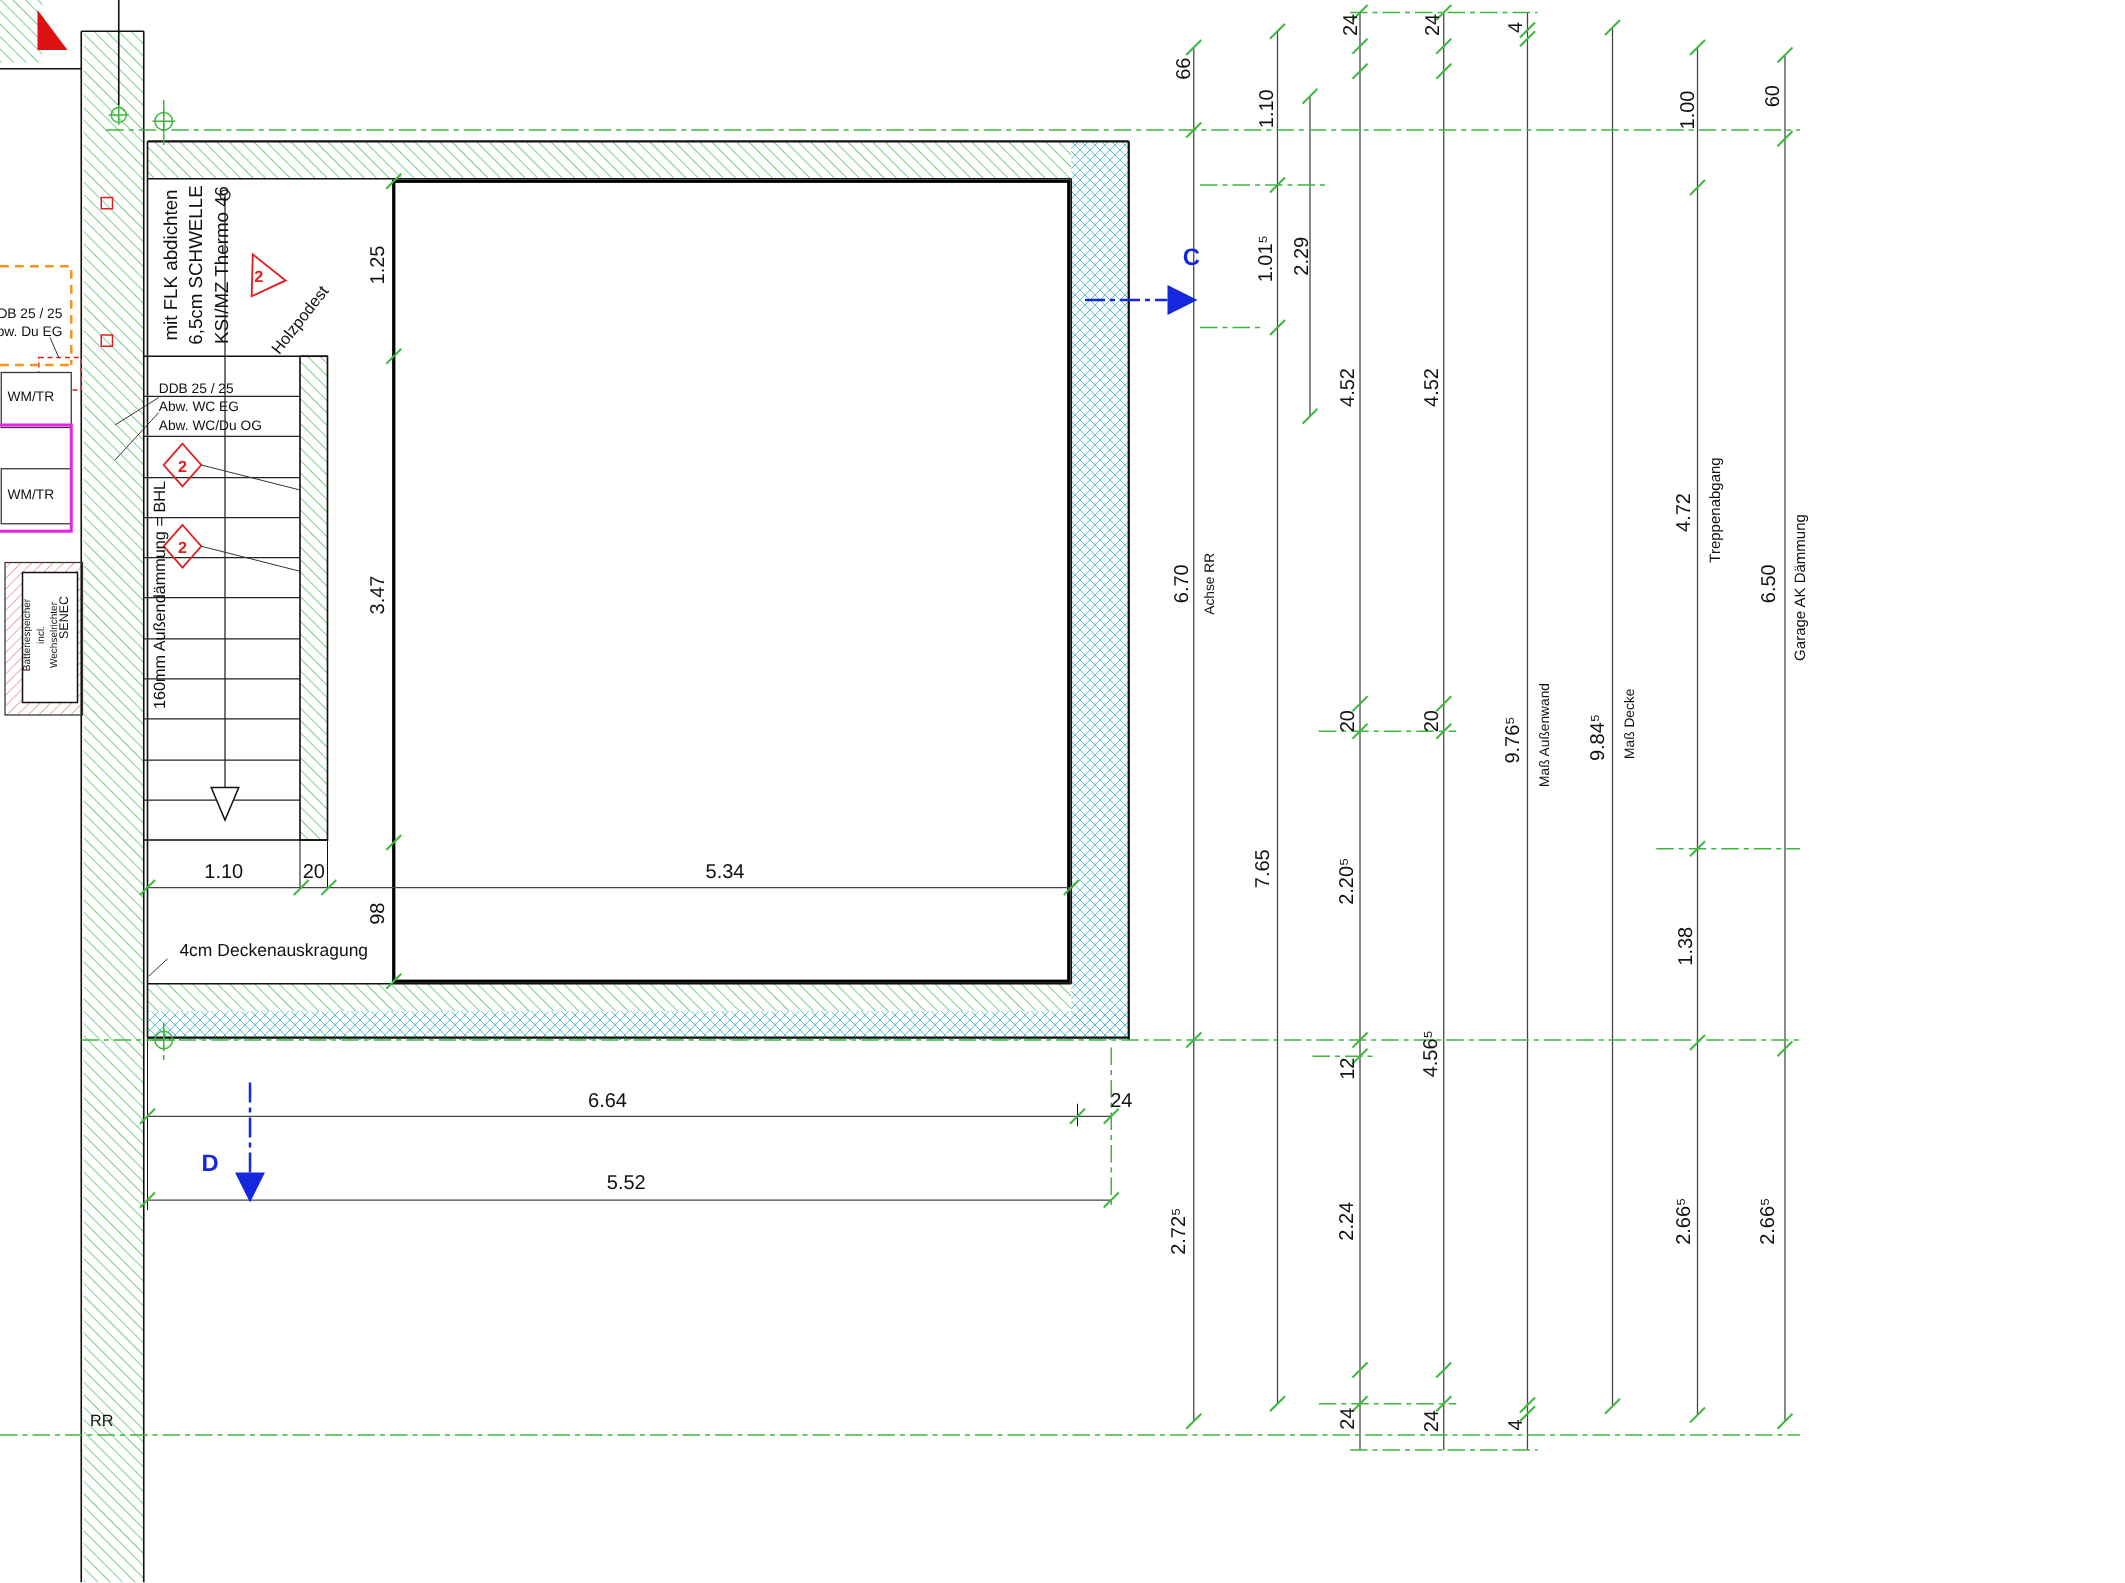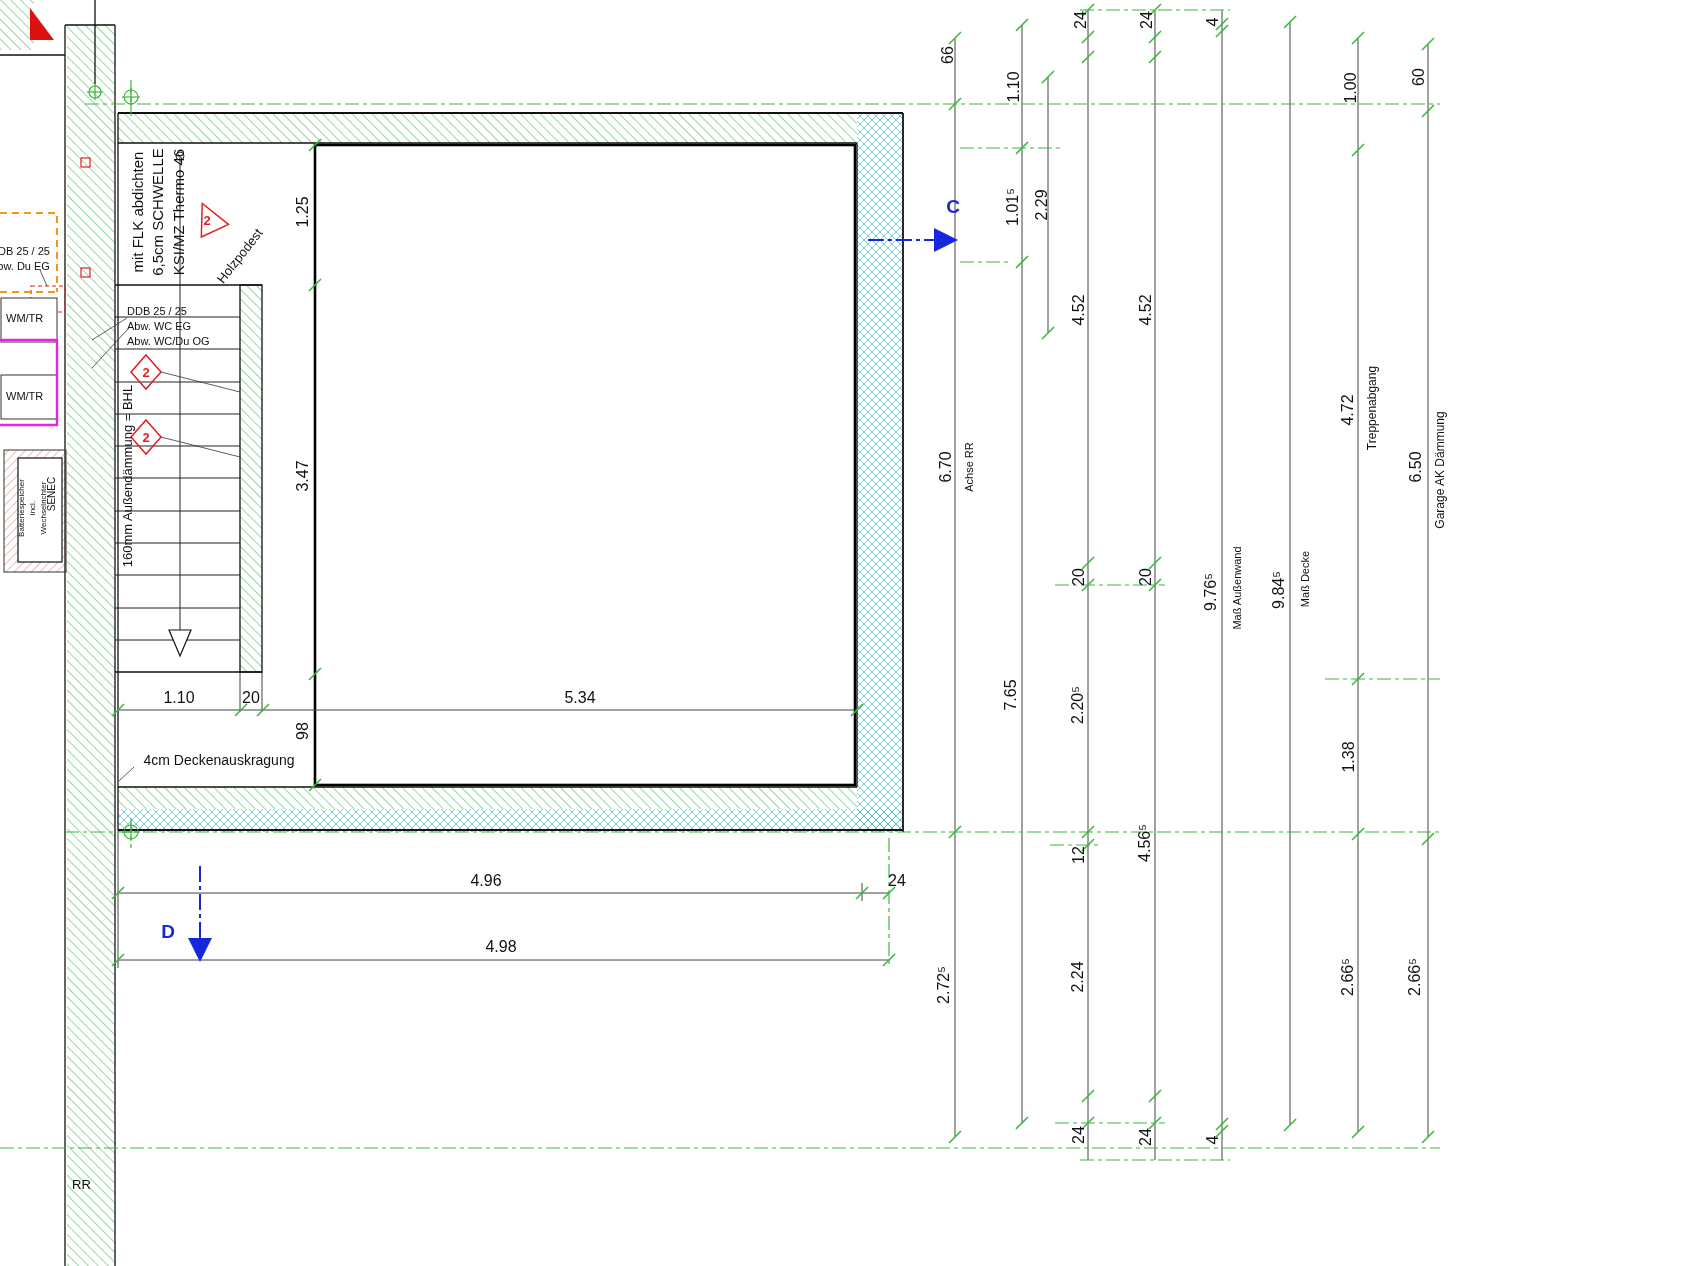--- a/index.html
+++ b/index.html
@@ -279,23 +279,23 @@
 <div class="lbl v s12" style="left:1440px;top:470px">Garage AK Dämmung</div>
 <div class="lbl v s11" style="left:1237px;top:588px">Maß Außenwand</div>
 <div class="lbl v s11" style="left:1305px;top:579px">Maß Decke</div>
 
 <div class="lbl v" style="left:303px;top:212px">1.25</div>
 <div class="lbl v" style="left:303px;top:476px">3.47</div>
 <div class="lbl v" style="left:303px;top:731px">98</div>
 <div class="lbl" style="left:179px;top:698px">1.10</div>
 <div class="lbl" style="left:251px;top:698px">20</div>
 <div class="lbl" style="left:580px;top:698px">5.34</div>
-<div class="lbl" style="left:486px;top:881px">4.96</div>
+<div class="lbl" style="left:486px;top:881px">6.64</div>
 <div class="lbl" style="left:897px;top:881px">24</div>
-<div class="lbl" style="left:501px;top:947px">4.98</div>
+<div class="lbl" style="left:501px;top:947px">5.52</div>
 
 <div class="lbl blue" style="left:953px;top:207px">C</div>
 <div class="lbl blue" style="left:168px;top:932px">D</div>
 
 <div class="lbl v s15 ctr" style="left:158px;top:212px">
   <div>mit FLK abdichten</div>
   <div>6,5cm SCHWELLE</div>
   <div>KSI/MZ Thermo 46</div>
 </div>
 <div class="lbl diag s13" style="left:240px;top:256px">Holzpodest</div>
@@ -315,19 +315,19 @@
 <div class="lbl left s11" style="left:6px;top:389px">WM/TR</div>
 
 <div class="lbl v s8 ctr" style="left:33px;top:508px">
   <div>Batteriespeicher</div>
   <div>incl.</div>
   <div>Wechselrichter</div>
 </div>
 <div class="lbl v s10" style="left:52px;top:494px">SENEC</div>
 
 <div class="lbl s14" style="left:219px;top:760px">4cm Deckenauskragung</div>
-<div class="lbl left s13" style="left:72px;top:1176px">RR</div>
+<div class="lbl left s13" style="left:72px;top:1128px">RR</div>
 
 <div class="lbl red s13" style="left:207px;top:221px">2</div>
 <div class="lbl red s13" style="left:146px;top:373px">2</div>
 <div class="lbl red s13" style="left:146px;top:438px">2</div>
 
 </div>
 
 </body></html>

